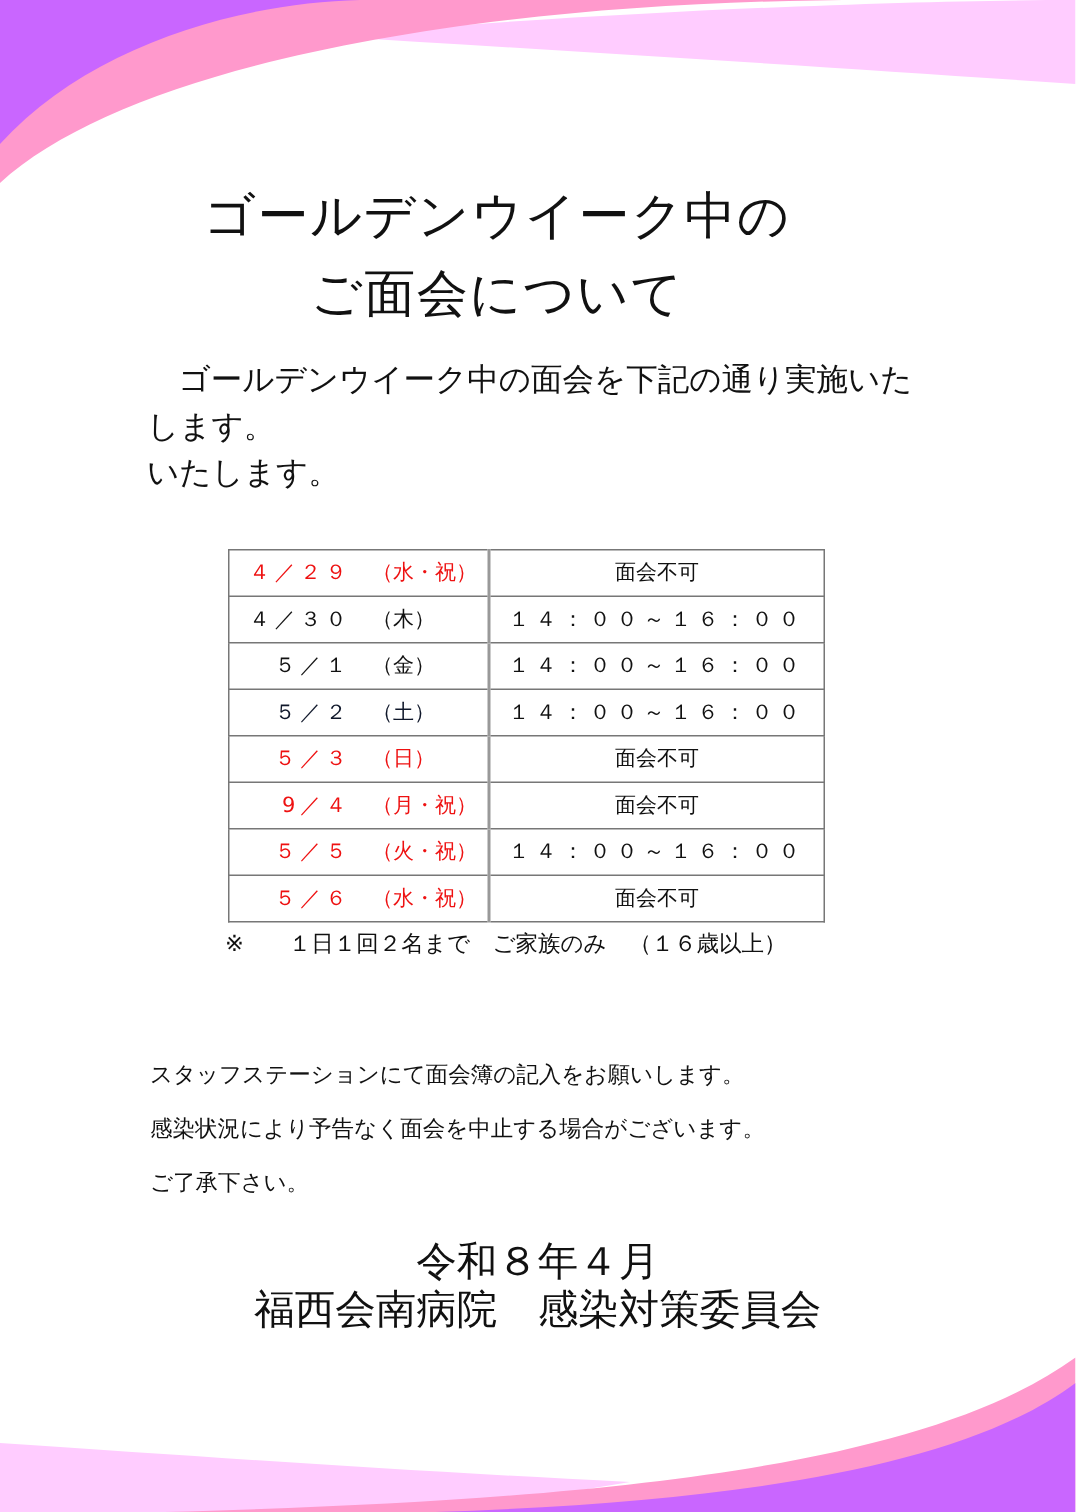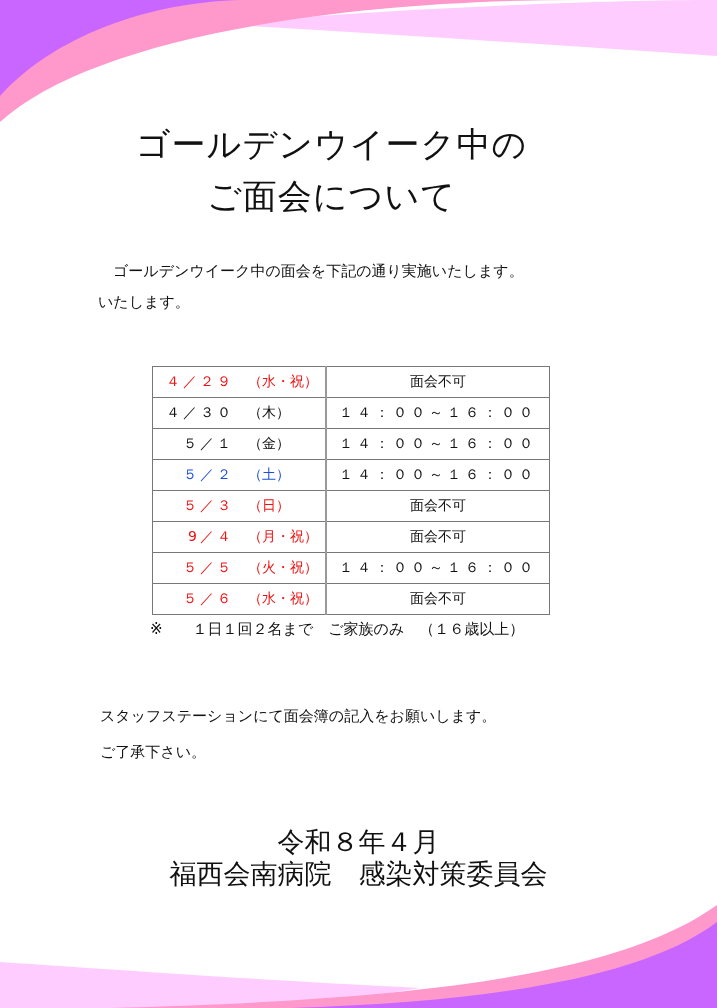--- a/index.html
+++ b/index.html
@@ -11,37 +11,37 @@
     }
     .deco { position: absolute; left: 0; width: 717px; pointer-events: none; }
     .deco-top { top: 0; height: 130px; }
     .deco-bottom { top: 880px; height: 128px; }
 
     .title {
       position: absolute; left: 0; width: 663px; top: 118px;
       text-align: center; font-size: 34px; line-height: 52px; letter-spacing: 1px;
     }
     .intro {
-      position: absolute; left: 98px; width: 530px; top: 256px;
-      font-size: 15px; line-height: 31px;
+      position: absolute; left: 98px; width: 530px; top: 238px;
+      font-size: 21px; line-height: 31px;
     }
     .intro p { margin: 0; }
 
     table.schedule {
       position: absolute; left: 152px; top: 366px; width: 398px;
       border-collapse: collapse; font-size: 14px;
     }
     table.schedule td {
       border: 1px solid #777; height: 30px; padding: 0; text-align: center;
     }
     table.schedule td.date-cell { width: 172px; border-right: 2px solid #999; }
     .date-cell span.md { display: inline-block; width: 74px; text-align: right; letter-spacing: 3px; }
     .date-cell span.dow { display: inline-block; width: 70px; text-align: left; padding-left: 14px; }
     .red { color: #ee1111; }
-    .blue { color: #1d4ed8; }
+    .blue { color: #0f172a; }
     .time { letter-spacing: 4px; }
 
     .note {
       position: absolute; left: 150px; top: 620px; font-size: 15px; white-space: pre;
     }
     .body2 {
       position: absolute; left: 100px; top: 698px; font-size: 15px; line-height: 36px;
     }
     .body2 p { margin: 0; }
     .sign {
@@ -103,20 +103,21 @@
       <td class="date-cell red"><span class="md">５／６</span><span class="dow">（水・祝）</span></td>
       <td>面会不可</td>
     </tr>
   </tbody>
 </table>
 
 <div class="note">※　　１日１回２名まで　ご家族のみ　（１６歳以上）</div>
 
 <div class="body2">
   <p>スタッフステーションにて面会簿の記入をお願いします。</p>
+  <p>感染状況により予告なく面会を中止する場合がございます。</p>
   <p>ご了承下さい。</p>
 </div>
 
 <div class="sign">
   <p>令和８年４月</p>
   <p>福西会南病院　感染対策委員会</p>
 </div>
 
 <svg class="deco deco-bottom" viewBox="0 0 717 128" preserveAspectRatio="none">
   <path d="M0,82 C150,92 260,100 420,108 L300,128 L0,128 Z" fill="#FFCCFF"></path>

